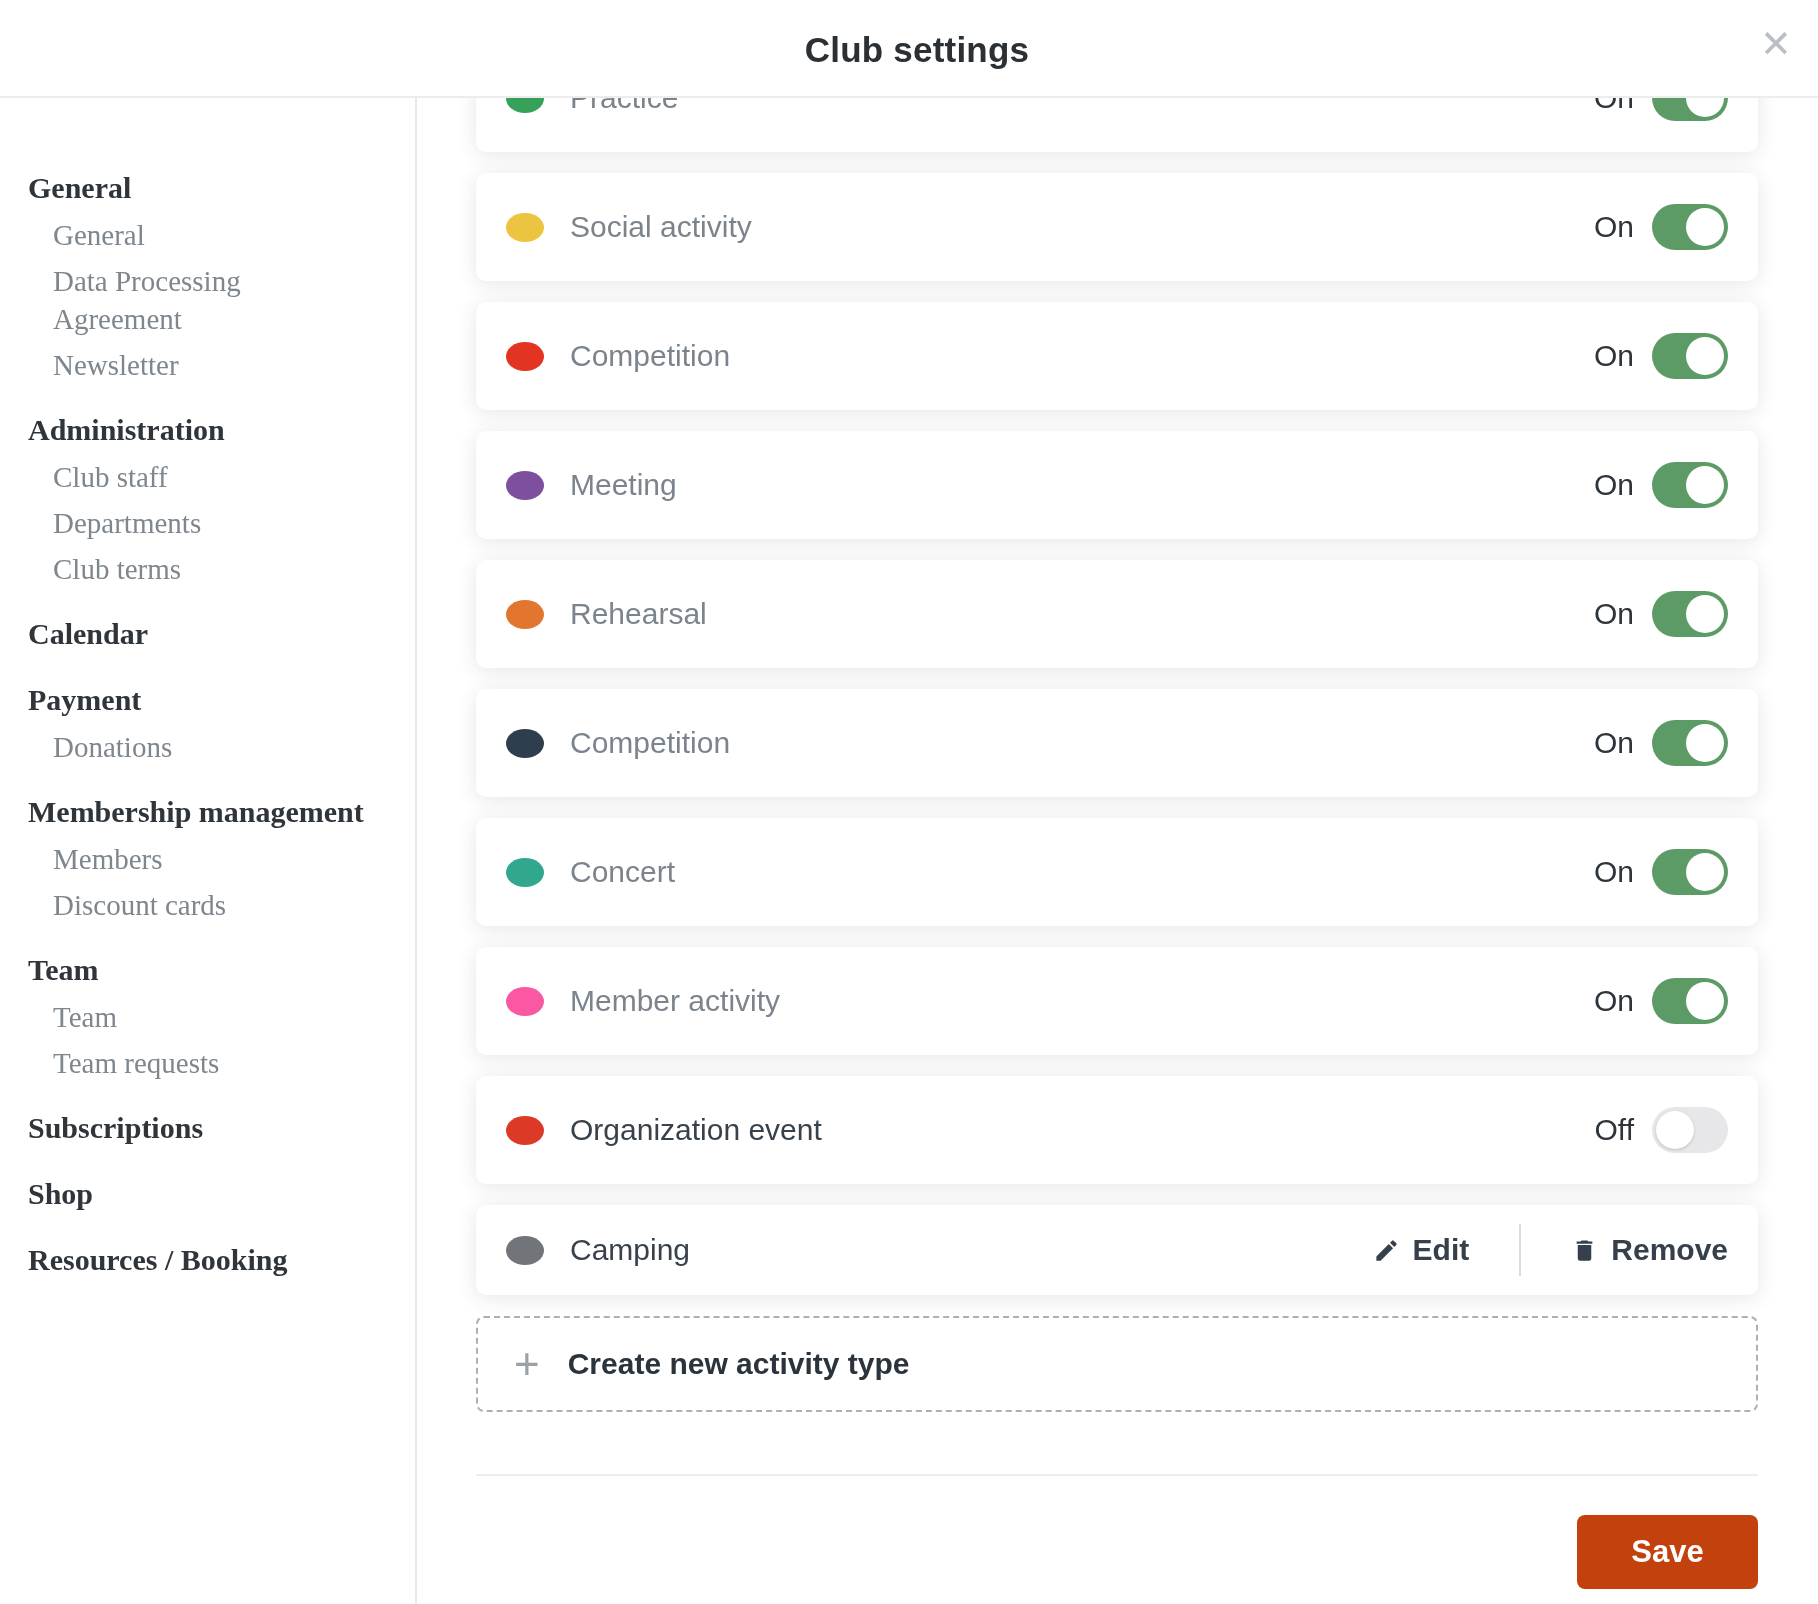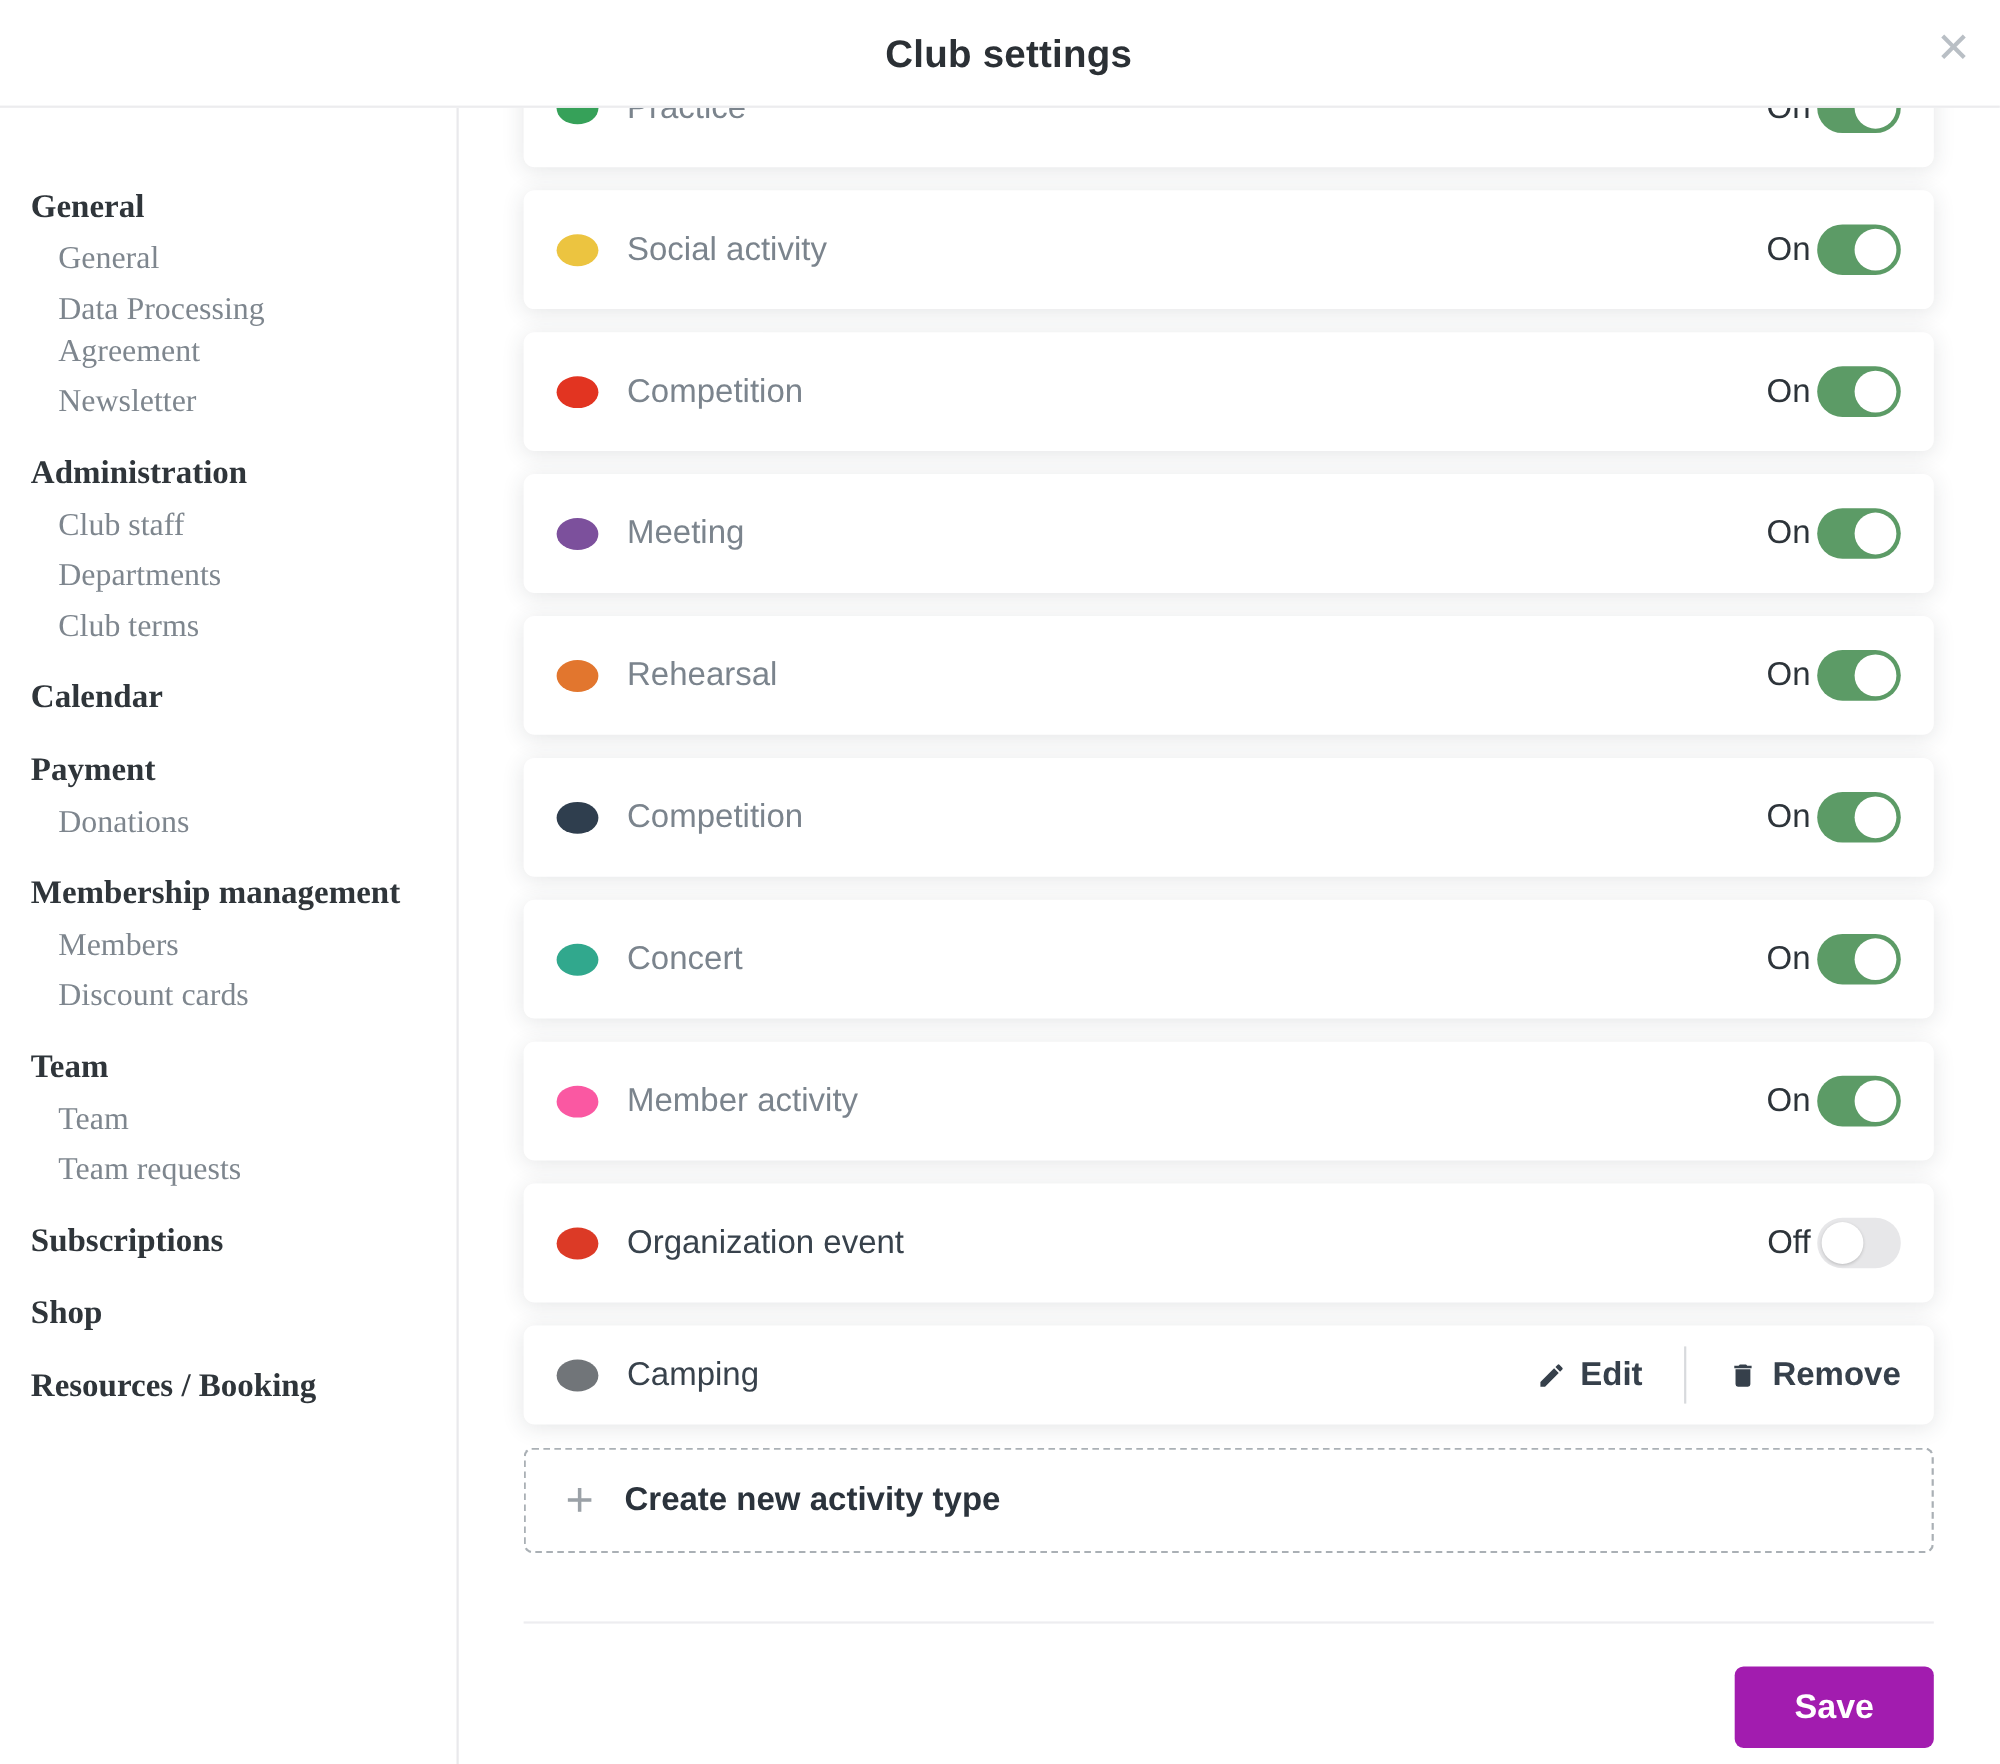--- a/index.html
+++ b/index.html
@@ -26,21 +26,21 @@
   .side-sub.wrap { max-width:260px; }
 
   
   .main-list { position:absolute; left:476px; top:44px; width:1282px; z-index:1; }
   .card { background:#fff; border-radius:10px; height:108px; margin-bottom:21px;
     box-shadow:0 3px 20px rgba(40,50,60,0.12); display:flex; align-items:center;
     padding:0 30px; }
   .dot { width:38px; height:29px; border-radius:50%; flex:0 0 auto; margin-right:26px; }
   .row-label { font-size:30px; color:#7b848d; }
   .row-label.dark { color:#38424c; }
-  .row-right { margin-left:auto; display:flex; align-items:center; gap:6px; }
+  .row-right { margin-left:auto; display:flex; align-items:center; gap:18px; }
   .state-label { font-size:30px; color:#2d343a; }
   .toggle { position:relative; width:76px; height:46px; border-radius:23px; cursor:pointer; }
   .toggle.on { background:#5c9b66; }
   .toggle.off { background:#e7e7e9; }
   .knob { position:absolute; top:4px; width:38px; height:38px; border-radius:50%;
     background:#fff; }
   .toggle.on .knob { left:34px; }
   .toggle.off .knob { left:4px; box-shadow:0 1px 3px rgba(0,0,0,0.18); }
 
   
@@ -53,21 +53,21 @@
   
   .create-box { height:96px; border:2px dashed #aab0b5; border-radius:8px;
     display:flex; align-items:center; padding:0 36px; cursor:pointer; background:#fff; }
   .plus-glyph { font-size:44px; font-weight:300; color:#9ba1a7; line-height:1;
     margin-right:28px; }
   .create-label { font-size:30px; font-weight:700; color:#2b333c; }
 
   
   .footer-divider { height:2px; background:#ededf0; margin-top:62px; }
   .footer-row { display:flex; justify-content:flex-end; margin-top:39px; }
-  .save-btn { width:181px; height:74px; background:#a21caf; border:none; border-radius:8px;
+  .save-btn { width:181px; height:74px; background:#c2410c; border:none; border-radius:8px;
     color:#fff; font-size:31px; font-weight:600; font-family:"Liberation Sans",sans-serif;
     cursor:pointer; }
 </style>
 </head>
 <body>
 
 <div class="main-list" id="main-list">
 
   <div id="rows-mount">
     <div class="card">

